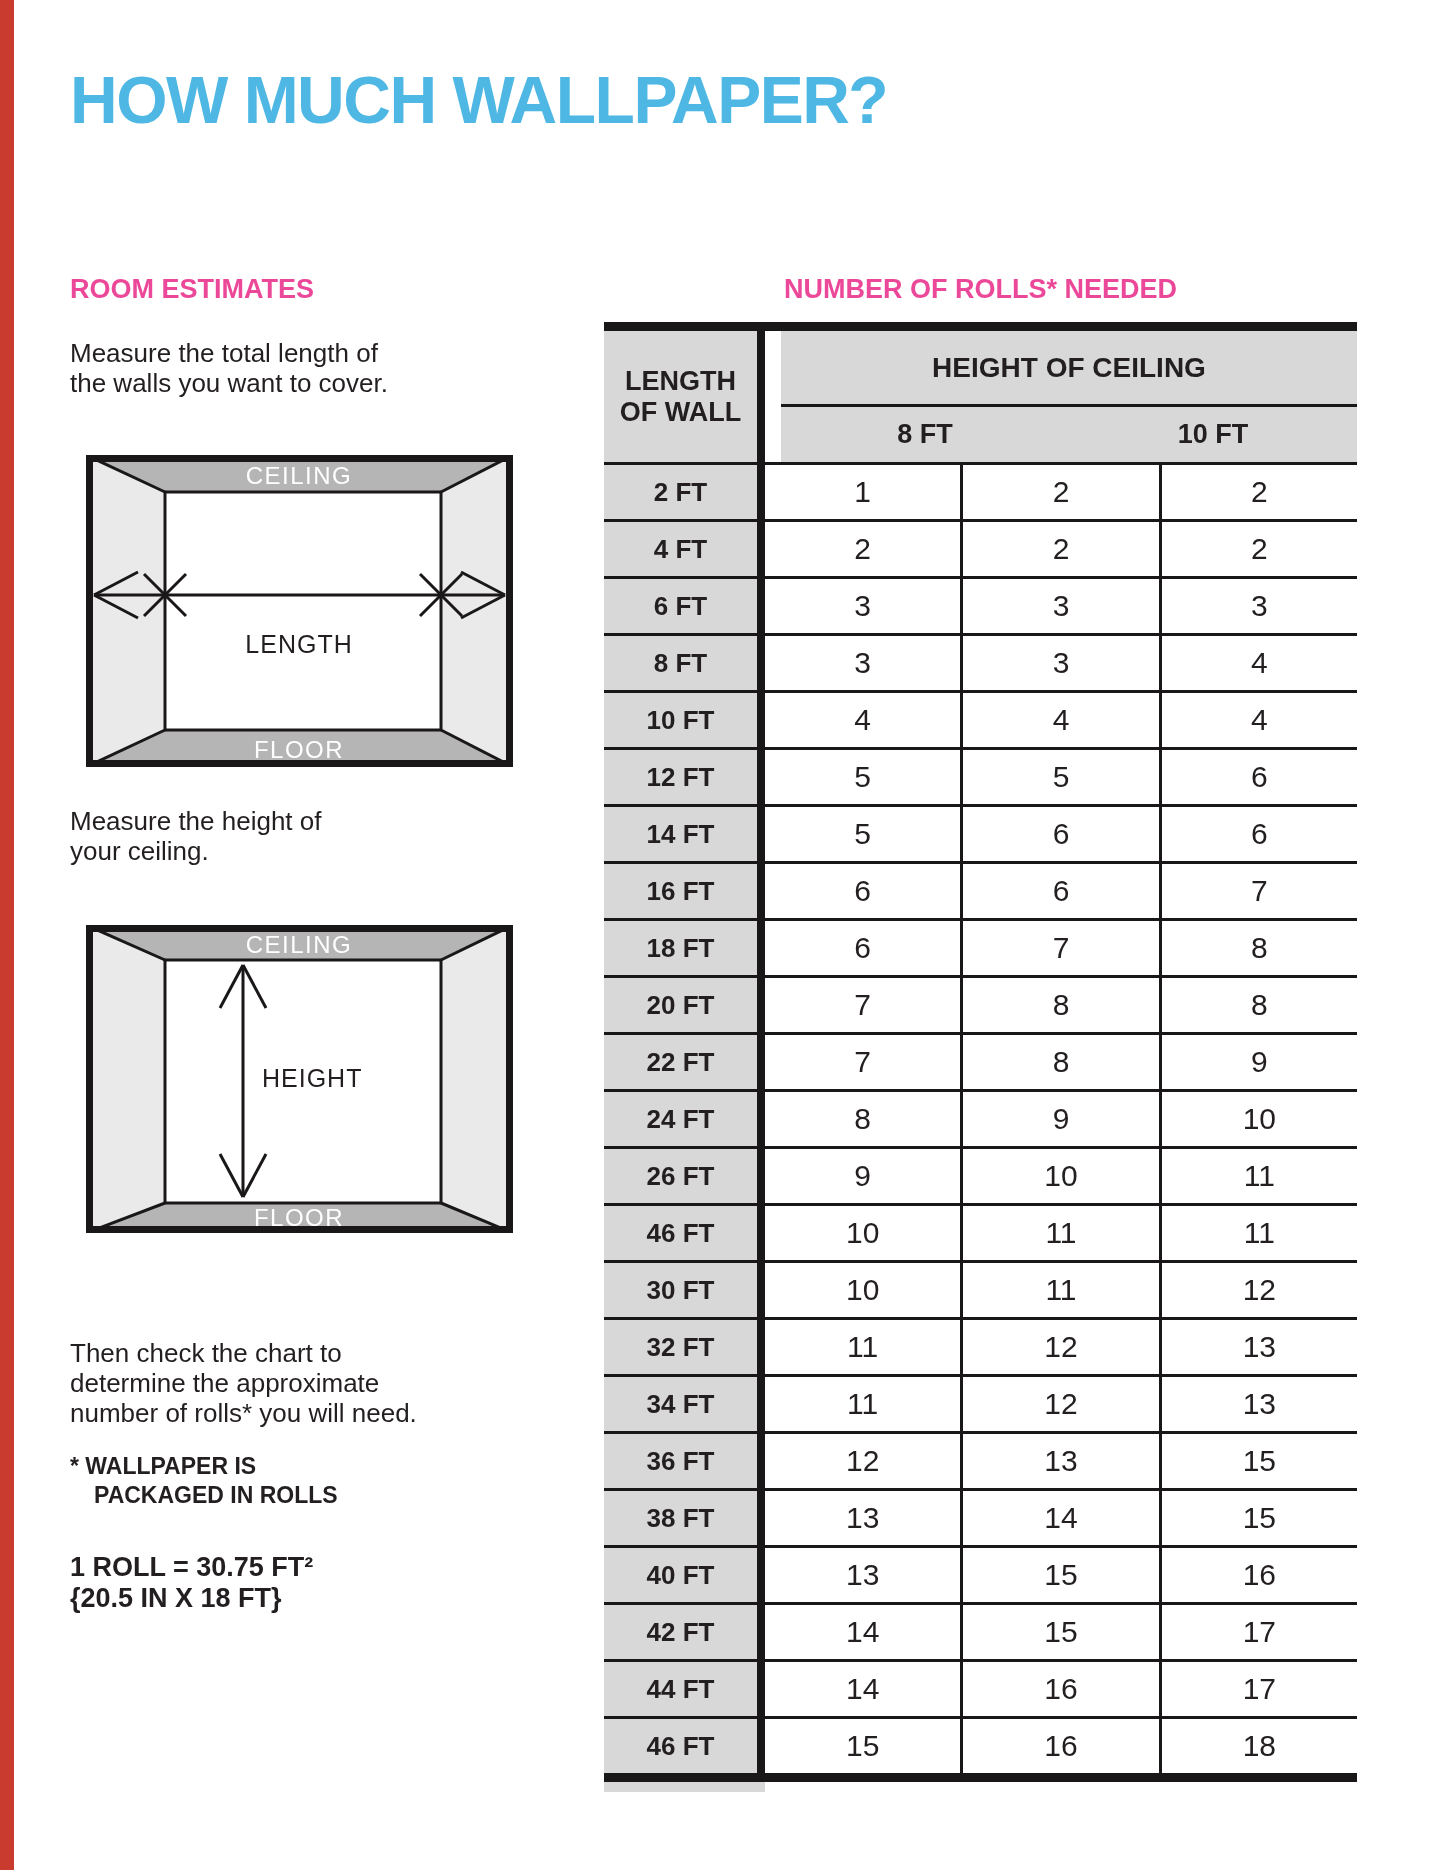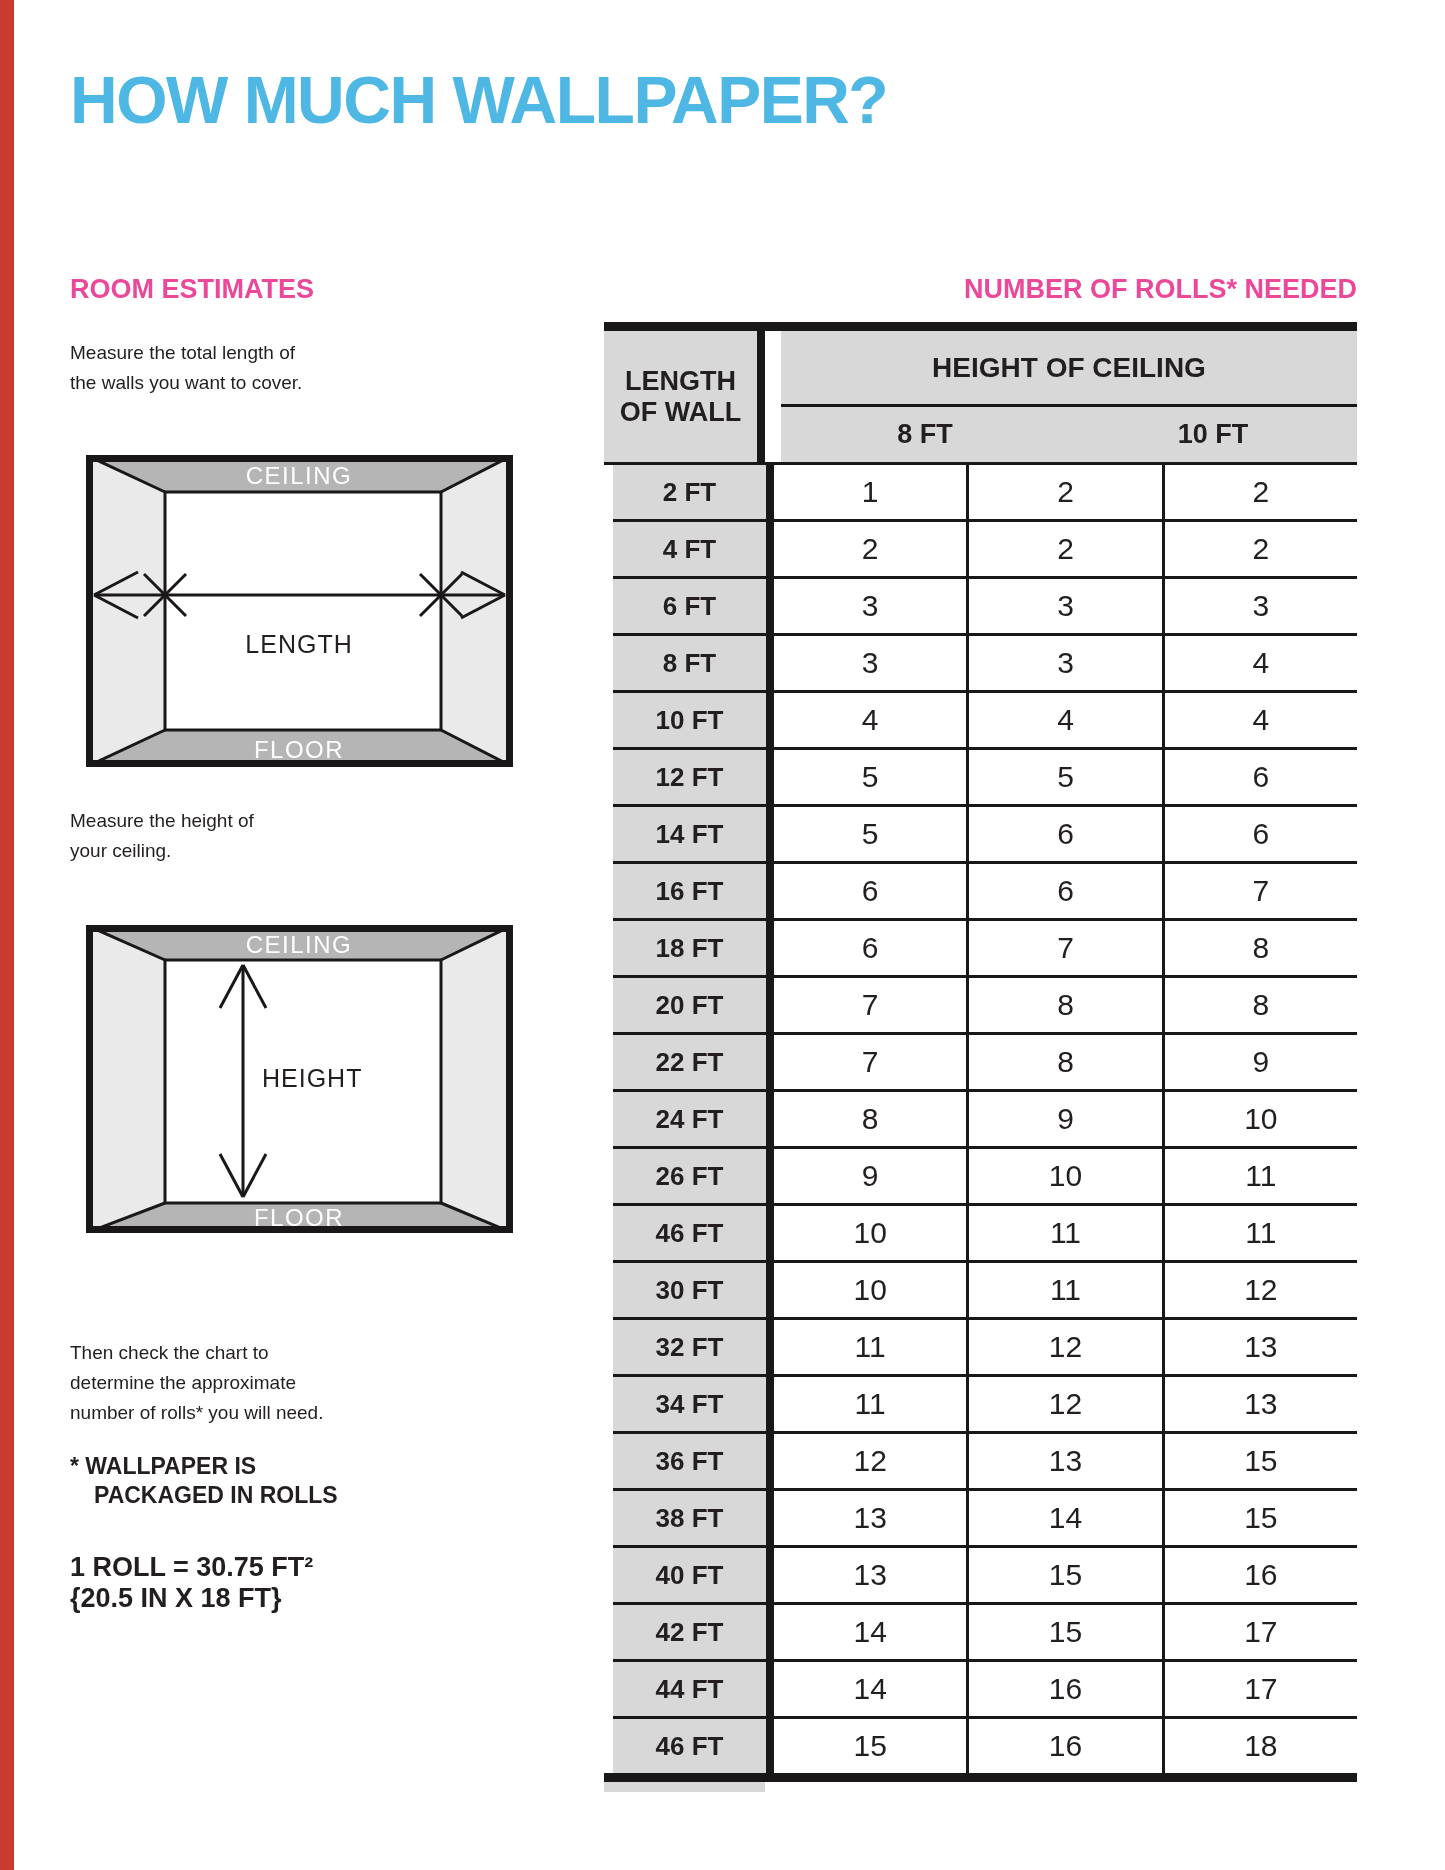--- a/index.html
+++ b/index.html
@@ -18,24 +18,24 @@
   .page-title{
     position:absolute;left:70px;top:62px;
     font-size:66px;font-weight:700;letter-spacing:-1.5px;
     color:#4eb7e4;white-space:nowrap;
   }
   .section-heading{
     position:absolute;top:274px;
     font-size:27px;font-weight:700;color:#ec4899;white-space:nowrap;
   }
   #room-estimates-heading{left:70px;}
-  #rolls-heading{left:604px;width:753px;text-align:right;}
+  #rolls-heading{left:604px;width:753px;text-align:center;}
   .para{
     position:absolute;left:70px;
-    font-size:19px;line-height:30px;color:#231f20;
+    font-size:26px;line-height:30px;color:#231f20;
   }
   #para1{top:338px;}
   #para2{top:806px;}
   #para3{top:1338px;}
   .footnote{
     position:absolute;left:70px;top:1452px;
     font-size:23px;font-weight:700;line-height:29px;
   }
   .footnote .indent{padding-left:24px;}
   .roll-info{
@@ -78,21 +78,20 @@
     border-bottom:3px solid #1a1718;
   }
   .t-ftrow{height:55px;background:#d8d8d9;display:flex;}
   .t-ftcell{
     flex:1;display:flex;align-items:center;justify-content:center;
     font-size:27px;font-weight:700;
   }
   .t-row{
     display:flex;align-items:stretch;height:54px;
     border-bottom:3px solid #1a1718;
-    margin-left:9px;
   }
   .t-row:last-child{border-bottom:none;}
   .t-label{
     width:153px;background:#d8d8d9;
     display:flex;align-items:center;justify-content:center;
     font-size:26px;font-weight:700;
   }
   .t-val{
     flex:1;background:#ffffff;
     display:flex;align-items:center;justify-content:center;

